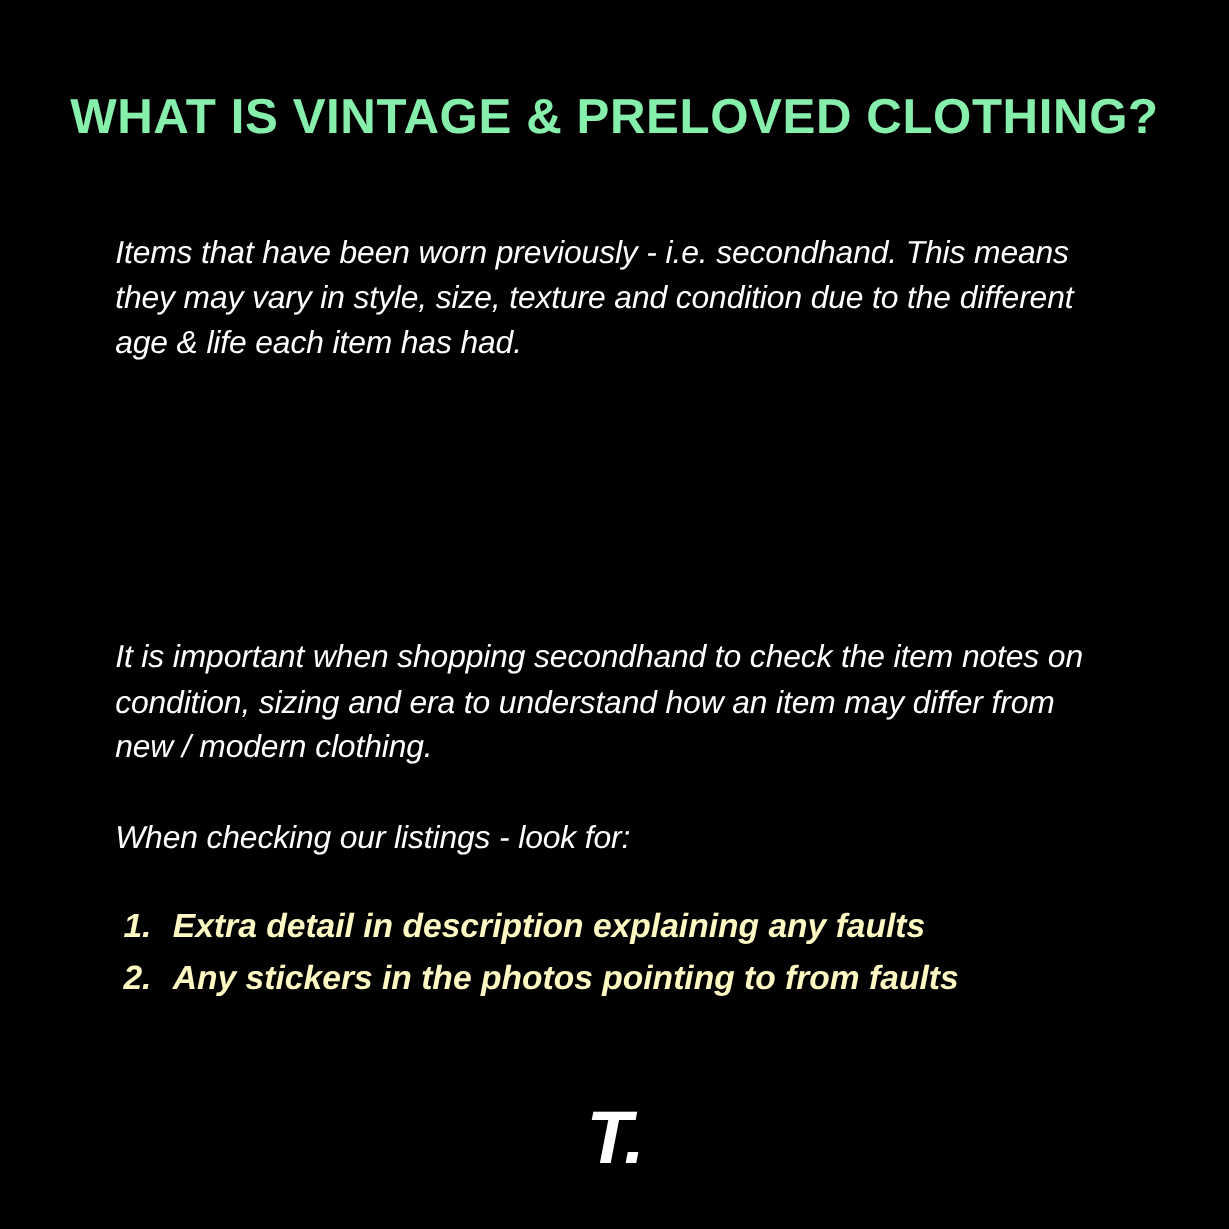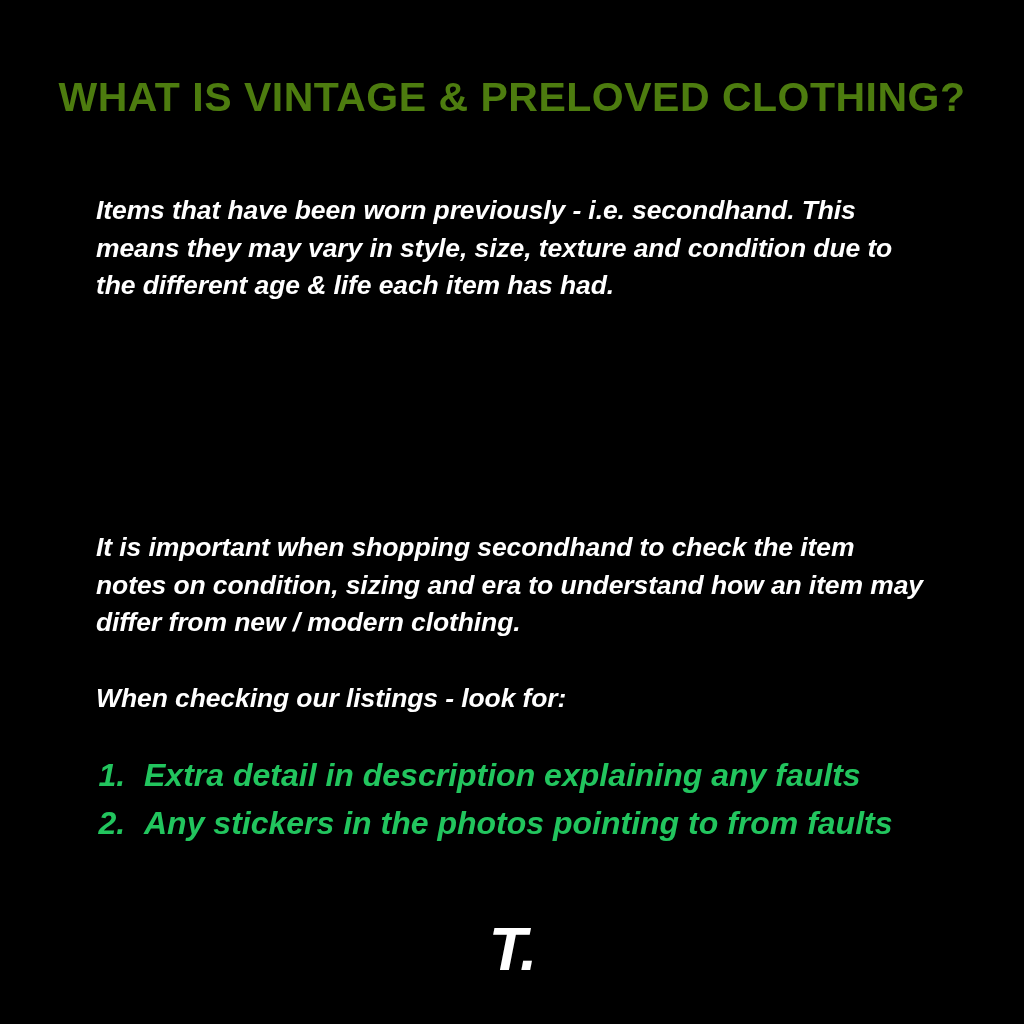--- a/index.html
+++ b/index.html
@@ -21,35 +21,35 @@
     background: #000000;
     box-sizing: border-box;
   }
 
   .heading {
     text-align: center;
     font-weight: bold;
     font-size: 40px;
     letter-spacing: 0.5px;
     line-height: 1.15;
-    color: #4d7c0f;
+    color: #86efac;
     text-transform: uppercase;
   }
 
   .h-main {
     position: absolute;
     left: 50px;
     right: 50px;
     top: 74px;
     font-size: 41px;
   }
 
   .para {
     font-style: italic;
-    font-weight: bold;
+    font-weight: normal;
     font-size: 26.5px;
     line-height: 1.42;
     color: #ffffff;
     letter-spacing: -0.1px;
   }
 
   .p-intro {
     position: absolute;
     left: 96px;
     right: 96px;
@@ -80,23 +80,23 @@
 
   .list {
     position: absolute;
     left: 96px;
     right: 96px;
     top: 752px;
     margin: 0;
     padding: 0 0 0 38px;
     font-style: italic;
     font-weight: bold;
-    font-size: 32px;
+    font-size: 28px;
     line-height: 1.45;
-    color: #22c55e;
+    color: #fef9c3;
   }
   .list li {
     padding-left: 10px;
     margin-bottom: 2px;
   }
 
   .logo {
     position: absolute;
     left: 0;
     right: 0;

